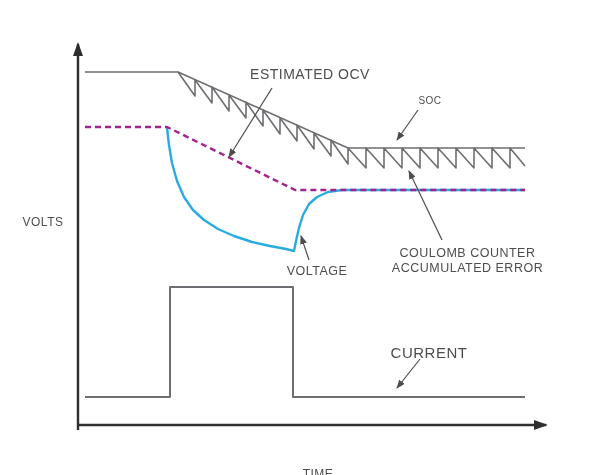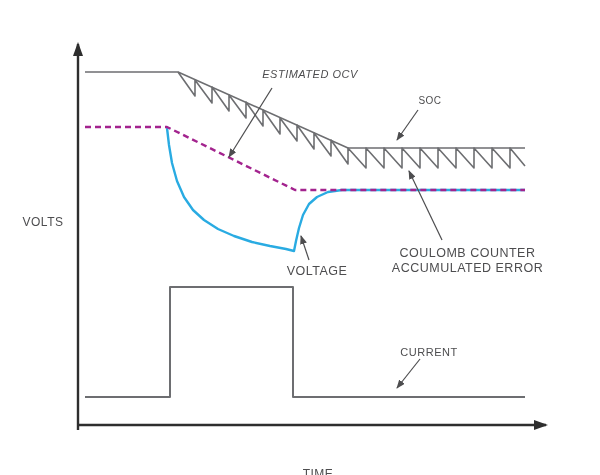--- a/index.html
+++ b/index.html
@@ -3,25 +3,25 @@
 <meta charset="utf-8">
 <style>
   html,body{margin:0;padding:0;background:#ffffff;}
   .figure{position:relative;width:600px;height:475px;background:#ffffff;
           font-family:"Liberation Sans",sans-serif;overflow:hidden;}
   .figure svg{position:absolute;left:0;top:0;}
   .lbl{position:absolute;font-size:12px;color:#4d4d4f;letter-spacing:.5px;
        text-align:center;white-space:pre-line;line-height:15px;}
   .lbl-volts{left:14px;top:215px;width:58px;}
   .lbl-time{left:268px;top:445px;width:100px;margin-top:22px;}
-  .lbl-est-ocv{left:215px;top:67px;width:190px;font-size:11px;font-style:italic;}
+  .lbl-est-ocv{left:215px;top:67px;width:190px;font-size:14px;}
   .lbl-soc{left:400px;top:93px;width:60px;font-size:10px;}
   .lbl-cc{left:370px;top:246px;width:195px;font-size:12.5px;}
   .lbl-voltage{left:277px;top:264px;width:80px;font-size:12.5px;}
-  .lbl-current{left:390px;top:345px;width:78px;font-size:11px;}
+  .lbl-current{left:390px;top:345px;width:78px;font-size:15px;}
 </style>
 </head>
 <body>
 
 <div class="figure">
 
   <svg id="chart-svg" width="600" height="475" viewBox="0 0 600 475">
     <defs>
       <marker id="axis-arrow" markerUnits="userSpaceOnUse" markerWidth="14" markerHeight="10" refX="12" refY="5" orient="auto">
         <path d="M0,0 L14,5 L0,10 Z" fill="#2e2e2e"></path>

